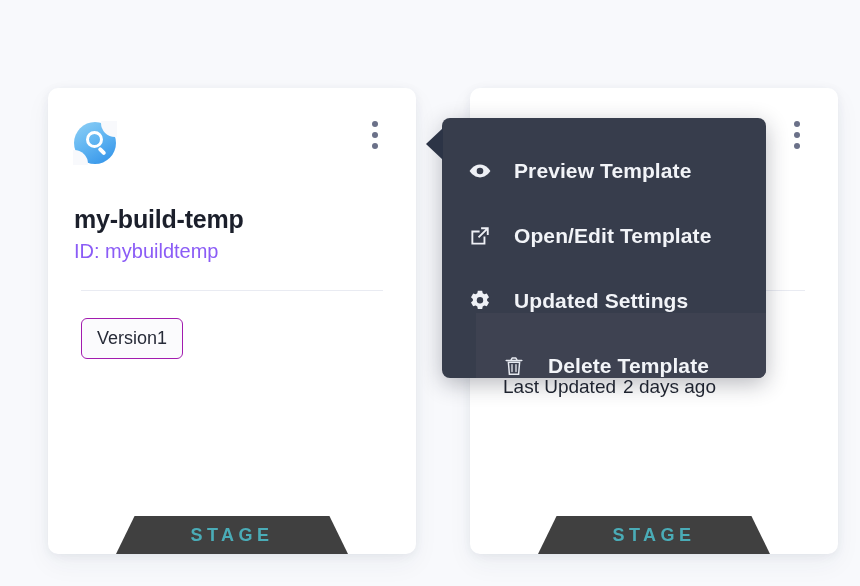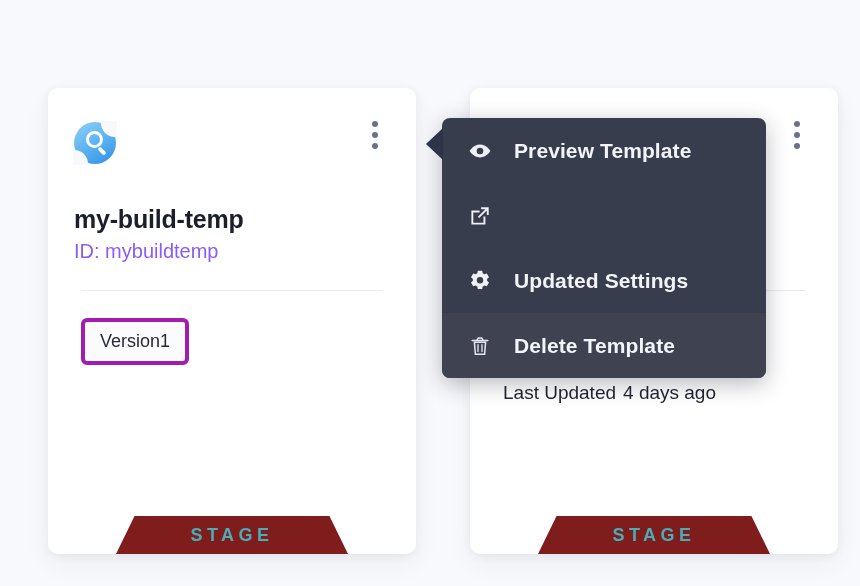--- a/index.html
+++ b/index.html
@@ -127,21 +127,21 @@
   .divider {
     margin: 27px 33px 0 33px;
     height: 1px;
     background: #e9ebf2;
   }
 
   .version-chip {
     margin: 27px 0 0 33px;
     display: inline-block;
     padding: 9px 15px;
-    border: 4px solid #a21caf;
+    border: 1px solid #a21caf;
     border-radius: 6px;
     background: #fbfbfd;
     font-size: 18px;
     color: #272b38;
   }
 
   .last-updated {
     margin: 34px 0 0 33px;
     font-size: 19px;
     color: #1f2430;
@@ -156,21 +156,21 @@
     right: 0;
     bottom: 0;
     height: 44px;
     display: flex;
     justify-content: center;
     align-items: flex-end;
   }
   .stage {
     width: 232px;
     height: 38px;
-    background: #7f1d1d;
+    background: #404040;
     clip-path: polygon(8% 0%, 92% 0%, 100% 100%, 0% 100%);
     border-radius: 6px 6px 0 0;
     display: flex;
     align-items: center;
     justify-content: center;
     font-size: 18px;
     font-weight: bold;
     letter-spacing: 4.5px;
     color: #4aacb7;
   }
@@ -193,27 +193,27 @@
     top: 128px;
     width: 0;
     height: 0;
     border-top: 16px solid transparent;
     border-bottom: 16px solid transparent;
     border-right: 17px solid #2c3446;
     z-index: 51;
   }
   .menu-item {
     display: flex;
-    align-items: center;
+    align-items: flex-end;
     height: 65px;
     padding: 0 26px;
     cursor: pointer;
     color: #f2f4f8;
   }
-  .menu-item.active { background: #3e4251; }
+  .menu-item.active { background: #3e4251; margin-left: 34px; }
   .menu-item .mi-icon {
     width: 30px;
     min-width: 30px;
     display: flex;
     align-items: center;
     justify-content: flex-start;
     margin-right: 16px;
   }
   .menu-item .mi-label {
     font-size: 21px;
@@ -274,21 +274,21 @@
 
     <div class="card-title">p...</div>
     <div class="card-id">te</div>
   </div>
 
   <div class="divider"></div>
 
   <div><span class="version-chip"></span></div>
 
   <div class="last-updated">
-    <span class="lbl">Last Updated</span><span class="val">4 days ago</span>
+    <span class="lbl">Last Updated</span><span class="val">2 days ago</span>
   </div>
 
   <div class="stage-wrap">
     <div class="stage">STAGE</div>
   </div>
 </div>
 
 <div class="menu-arrow"></div>
 
 <div class="menu">
@@ -303,20 +303,21 @@
     <span class="mi-label">Preview Template</span>
   </div>
 
   <div class="menu-item">
     <span class="mi-icon">
       <svg width="24" height="24" viewBox="0 0 24 24" fill="none">
         <path d="M3.4 6.6h8.2v1.9H5.3v10.2h10.2v-6.3h1.9v8.2H3.4V6.6Z" fill="#eef0f5"></path>
         <path d="M13.1 3.3h7.6v7.6h-1.9V6.5l-7.6 7.6-1.35-1.35 7.6-7.6h-4.35V3.3Z" fill="#eef0f5"></path>
       </svg>
     </span>
+    <span class="mi-label">Open/Edit Template</span>
   </div>
 
   <div class="menu-item">
     <span class="mi-icon">
       <svg width="24" height="24" viewBox="0 0 24 24" fill="none">
         <path d="M9.8 1.8h4.4l.5 2.5 1.7.98 2.4-.86 2.2 3.8-1.9 1.66v1.96l1.9 1.66-2.2 3.8-2.4-.86-1.7.98-.5 2.5H9.8l-.5-2.5-1.7-.98-2.4.86-2.2-3.8 1.9-1.66v-1.96L3 8.22l2.2-3.8 2.4.86 1.7-.98.5-2.5Z" fill="#eef0f5"></path>
         <circle cx="12" cy="11.2" r="3.2" fill="#373d4c"></circle>
       </svg>
     </span>
     <span class="mi-label">Updated Settings</span>

